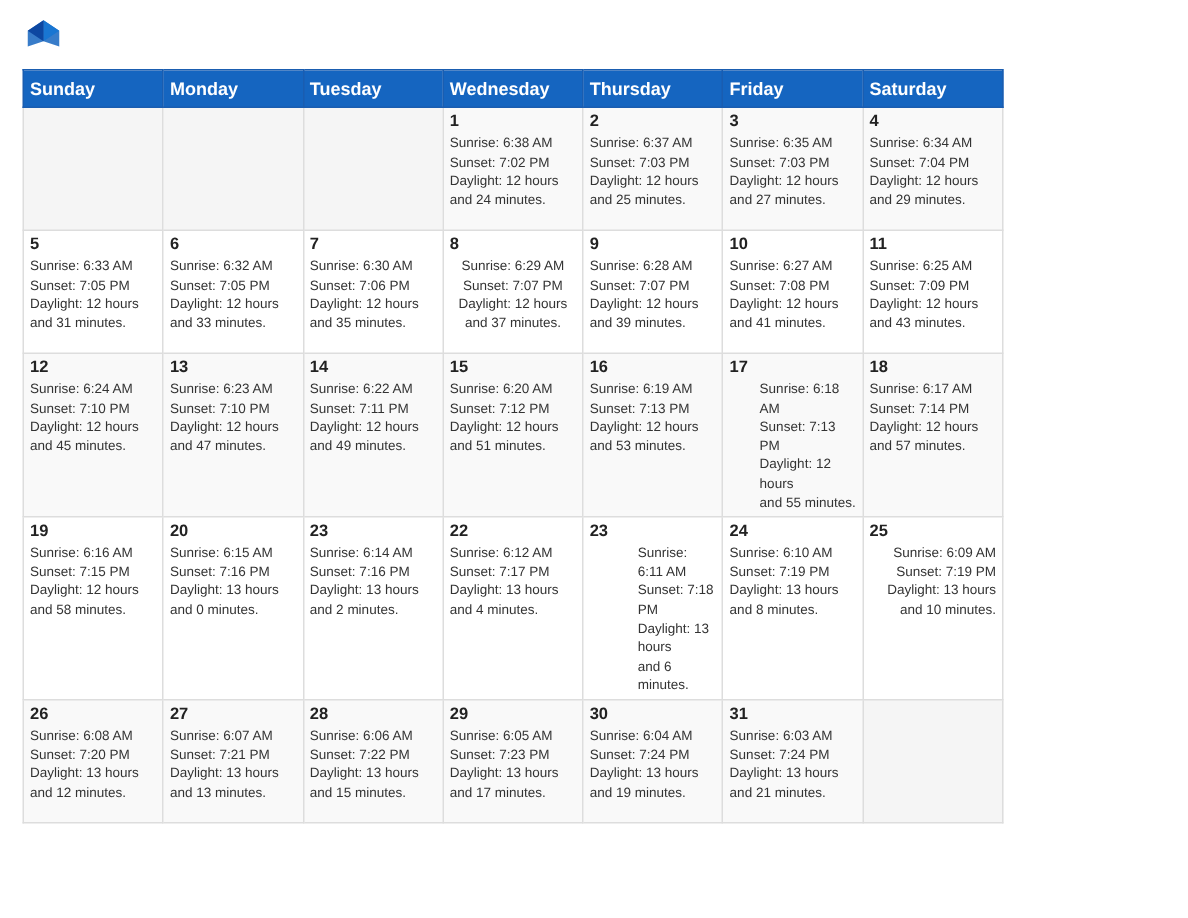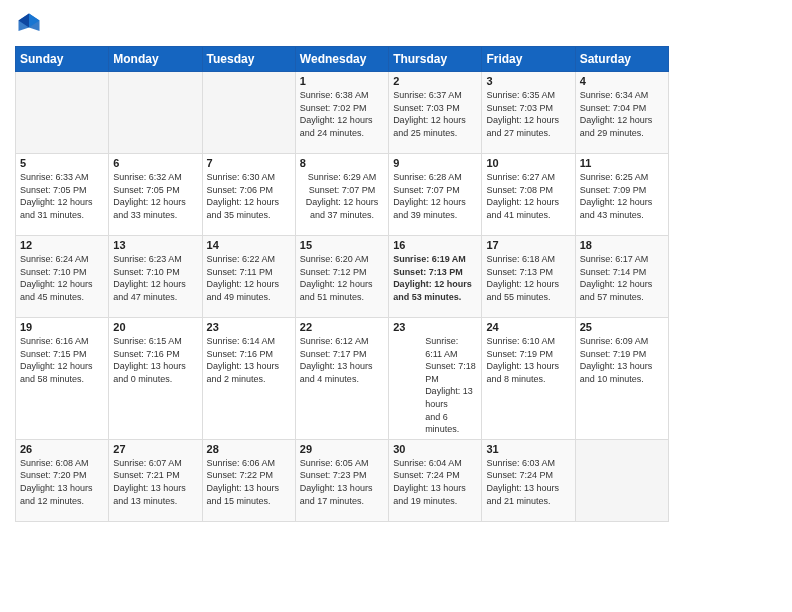--- a/index.html
+++ b/index.html
@@ -237,28 +237,28 @@
           </td>
           <td>
             <span class="day-num">15</span>
             <div class="day-info" style="white-space: pre-line;">Sunrise: 6:20 AM
 Sunset: 7:12 PM
 Daylight: 12 hours
 and 51 minutes.</div>
           </td>
           <td>
             <span class="day-num">16</span>
-            <div class="day-info" style="white-space: pre-line; font-weight: bold;">Sunrise: 6:19 AM
+            <div class="day-info" style="white-space: pre-line;">Sunrise: 6:19 AM
 Sunset: 7:13 PM
 Daylight: 12 hours
 and 53 minutes.</div>
           </td>
           <td>
             <span class="day-num">17</span>
-            <div class="day-info" style="white-space: pre-line;">Sunrise: 6:18 AM
+            <div class="day-info" style="white-space: pre-line; margin-left: 20px;">Sunrise: 6:18 AM
 Sunset: 7:13 PM
 Daylight: 12 hours
 and 55 minutes.</div>
           </td>
           <td>
             <span class="day-num">18</span>
             <div class="day-info" style="white-space: pre-line;">Sunrise: 6:17 AM
 Sunset: 7:14 PM
 Daylight: 12 hours
 and 57 minutes.</div>
@@ -302,21 +302,21 @@
           </td>
           <td>
             <span class="day-num">24</span>
             <div class="day-info" style="white-space: pre-line;">Sunrise: 6:10 AM
 Sunset: 7:19 PM
 Daylight: 13 hours
 and 8 minutes.</div>
           </td>
           <td>
             <span class="day-num">25</span>
-            <div class="day-info" style="white-space: pre-line;">Sunrise: 6:09 AM
+            <div class="day-info" style="white-space: pre-line; text-align: right;">Sunrise: 6:09 AM
 Sunset: 7:19 PM
 Daylight: 13 hours
 and 10 minutes.</div>
           </td>
         </tr>
         <tr>
           <td>
             <span class="day-num">26</span>
             <div class="day-info" style="white-space: pre-line;">Sunrise: 6:08 AM
 Sunset: 7:20 PM

